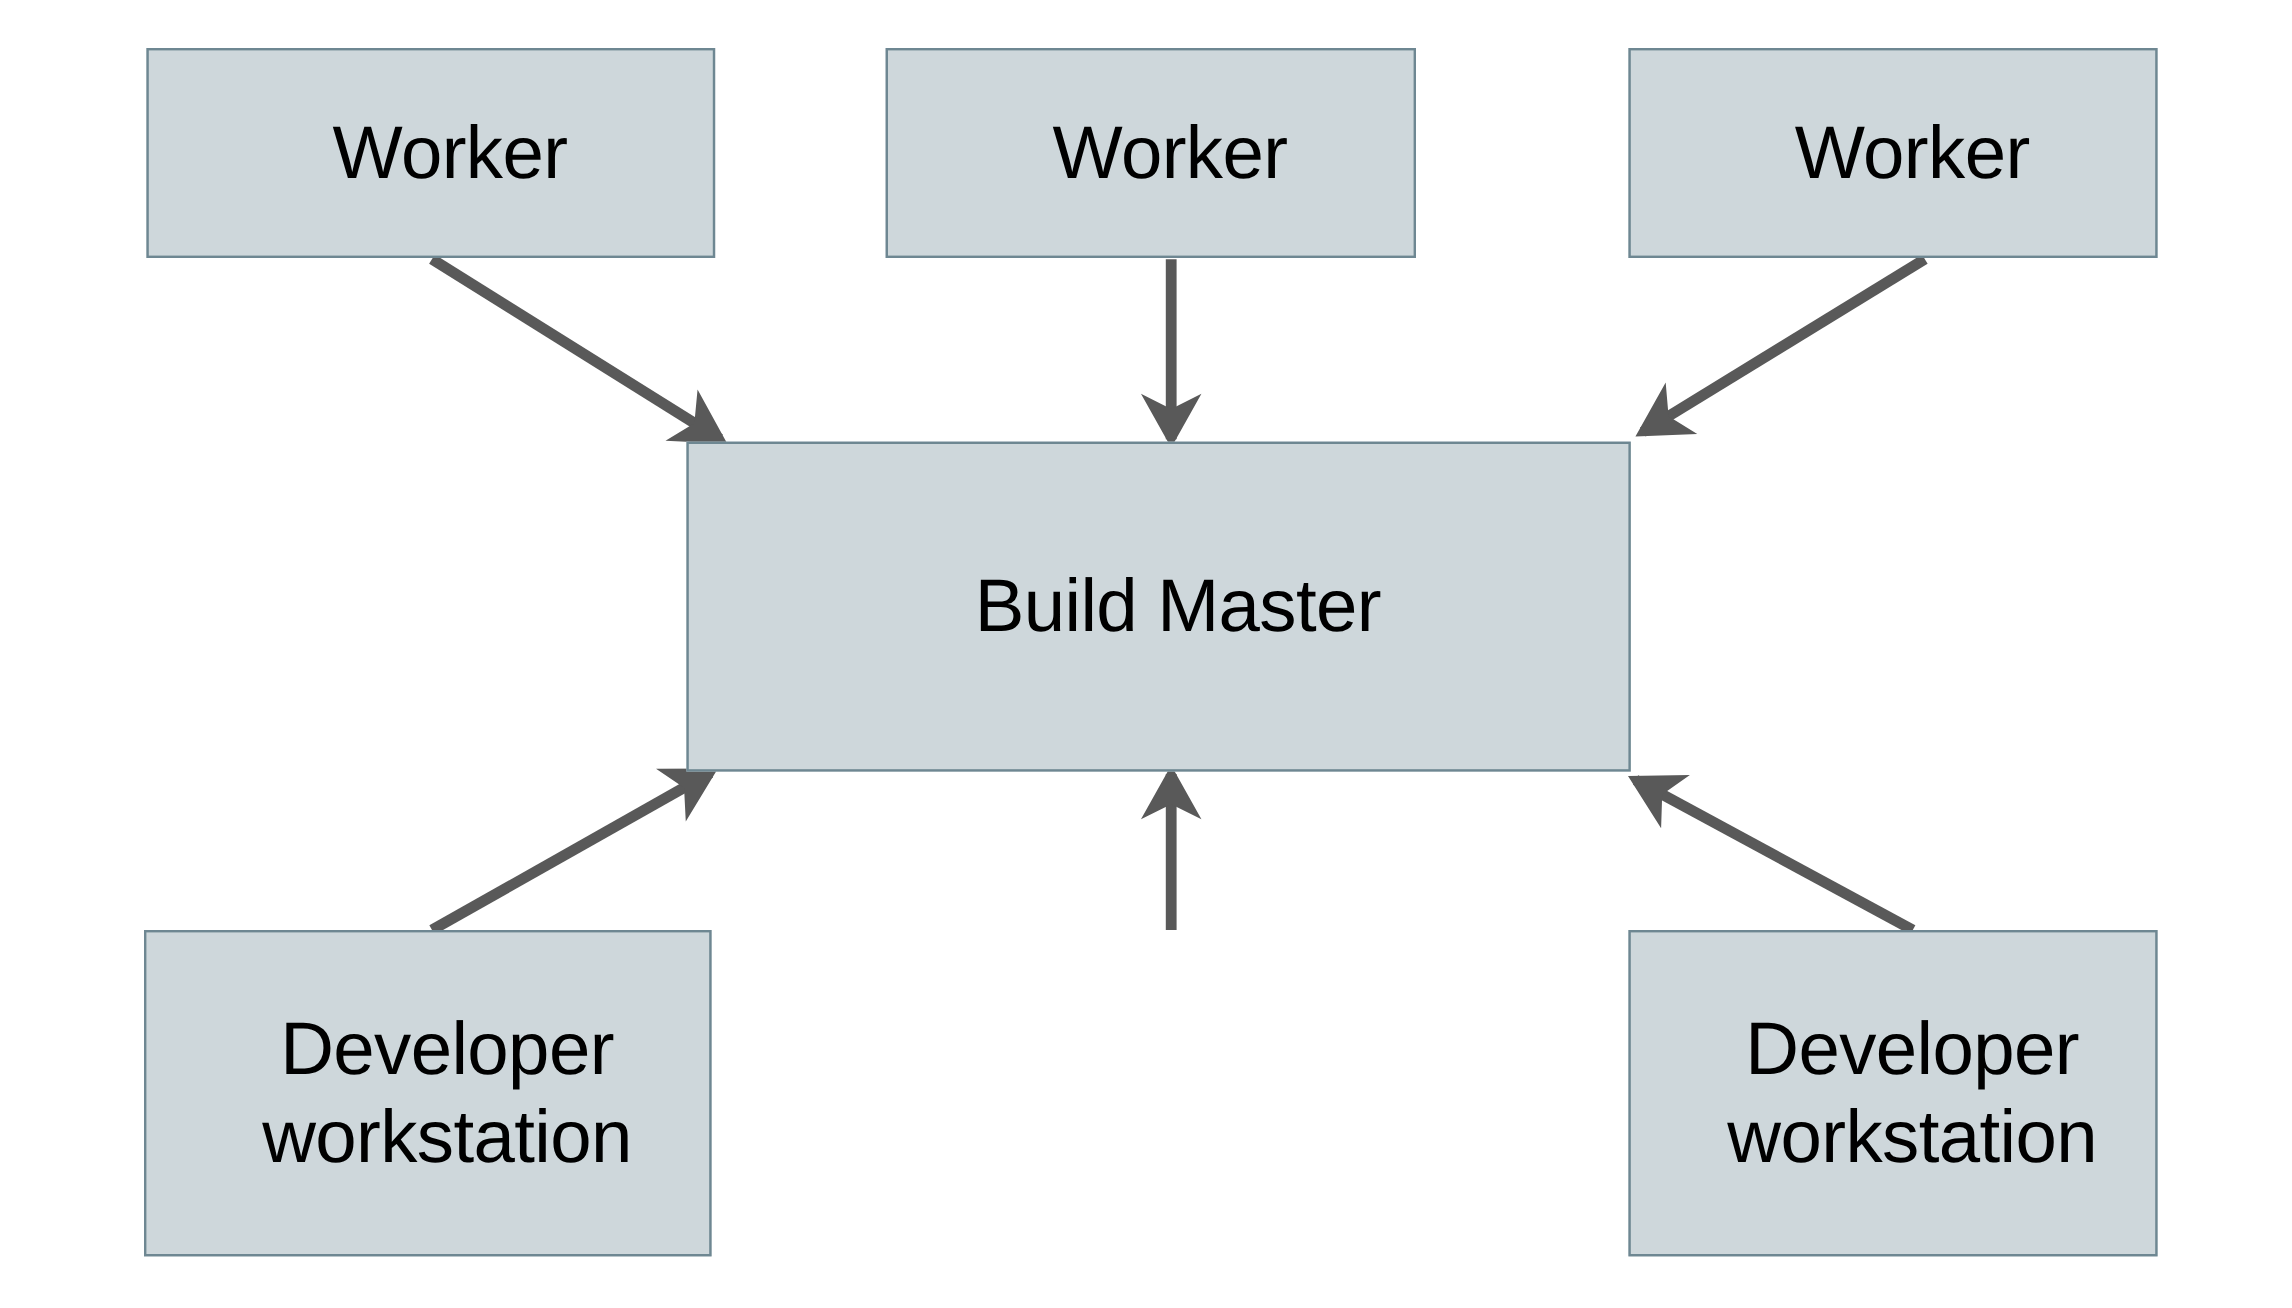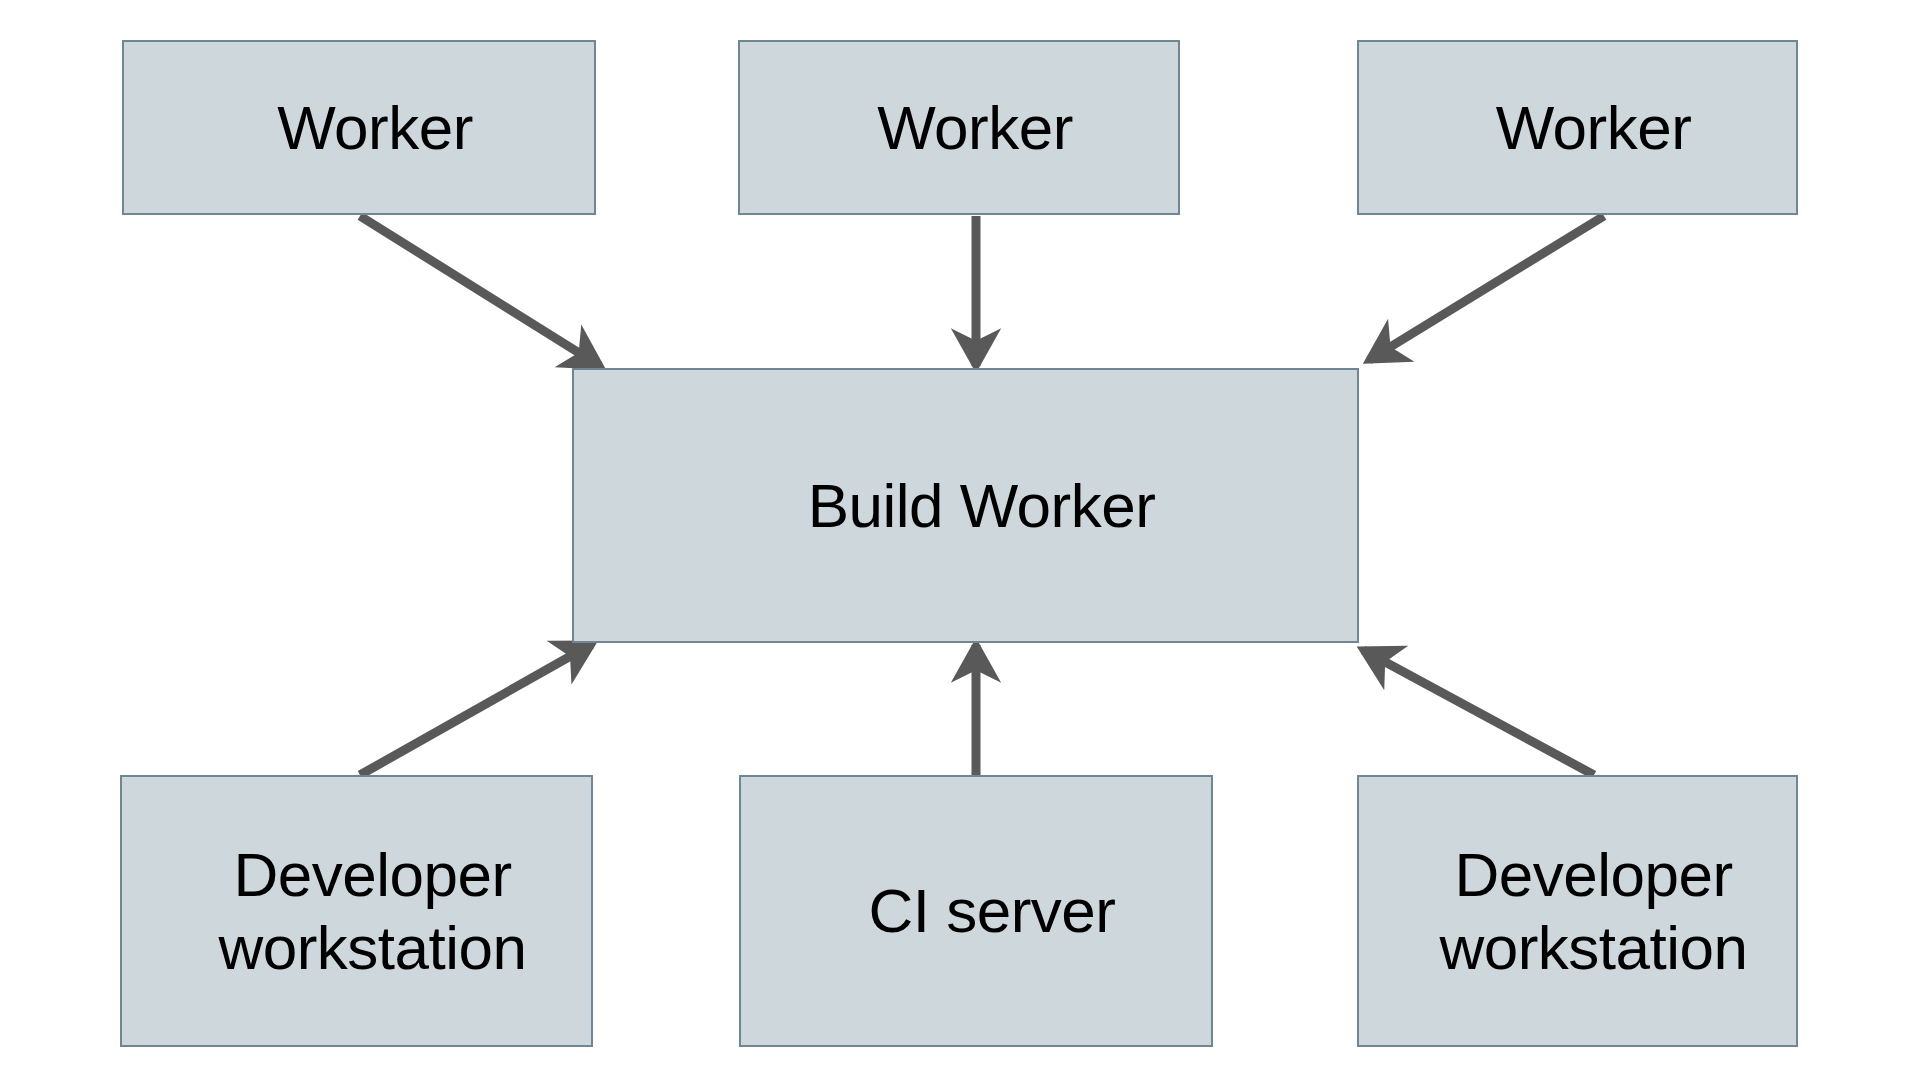--- a/index.html
+++ b/index.html
@@ -75,30 +75,27 @@
 
   <div class="node" style="left: 738px; top: 40px; width: 442px; height: 175px; font-size: 62px; background: rgb(206, 215, 219); border-color: rgb(110, 135, 146); color: rgb(0, 0, 0);">
     <span class="node-label">Worker</span>
   </div>
 
   <div class="node" style="left: 1357px; top: 40px; width: 441px; height: 175px; font-size: 62px; background: rgb(206, 215, 219); border-color: rgb(110, 135, 146); color: rgb(0, 0, 0);">
     <span class="node-label">Worker</span>
   </div>
 
   <div class="node" style="left: 572px; top: 368px; width: 787px; height: 275px; font-size: 62px; background: rgb(206, 215, 219); border-color: rgb(110, 135, 146); color: rgb(0, 0, 0);">
-    <span class="node-label">Build Worker</span>
+    <span class="node-label">Build Master</span>
   </div>
 
   <div class="node" style="left: 120px; top: 775px; width: 473px; height: 272px; font-size: 62px; background: rgb(206, 215, 219); border-color: rgb(110, 135, 146); color: rgb(0, 0, 0);">
     <span class="node-label">Developer
 workstation</span>
   </div>
 
-  <div class="node" style="left: 739px; top: 775px; width: 474px; height: 272px; font-size: 62px; background: rgb(206, 215, 219); border-color: rgb(110, 135, 146); color: rgb(0, 0, 0);">
-    <span class="node-label">CI server</span>
-  </div>
 
   <div class="node" style="left: 1357px; top: 775px; width: 441px; height: 272px; font-size: 62px; background: rgb(206, 215, 219); border-color: rgb(110, 135, 146); color: rgb(0, 0, 0);">
     <span class="node-label">Developer
 workstation</span>
   </div>
 
 </div>
 
 </body></html>

